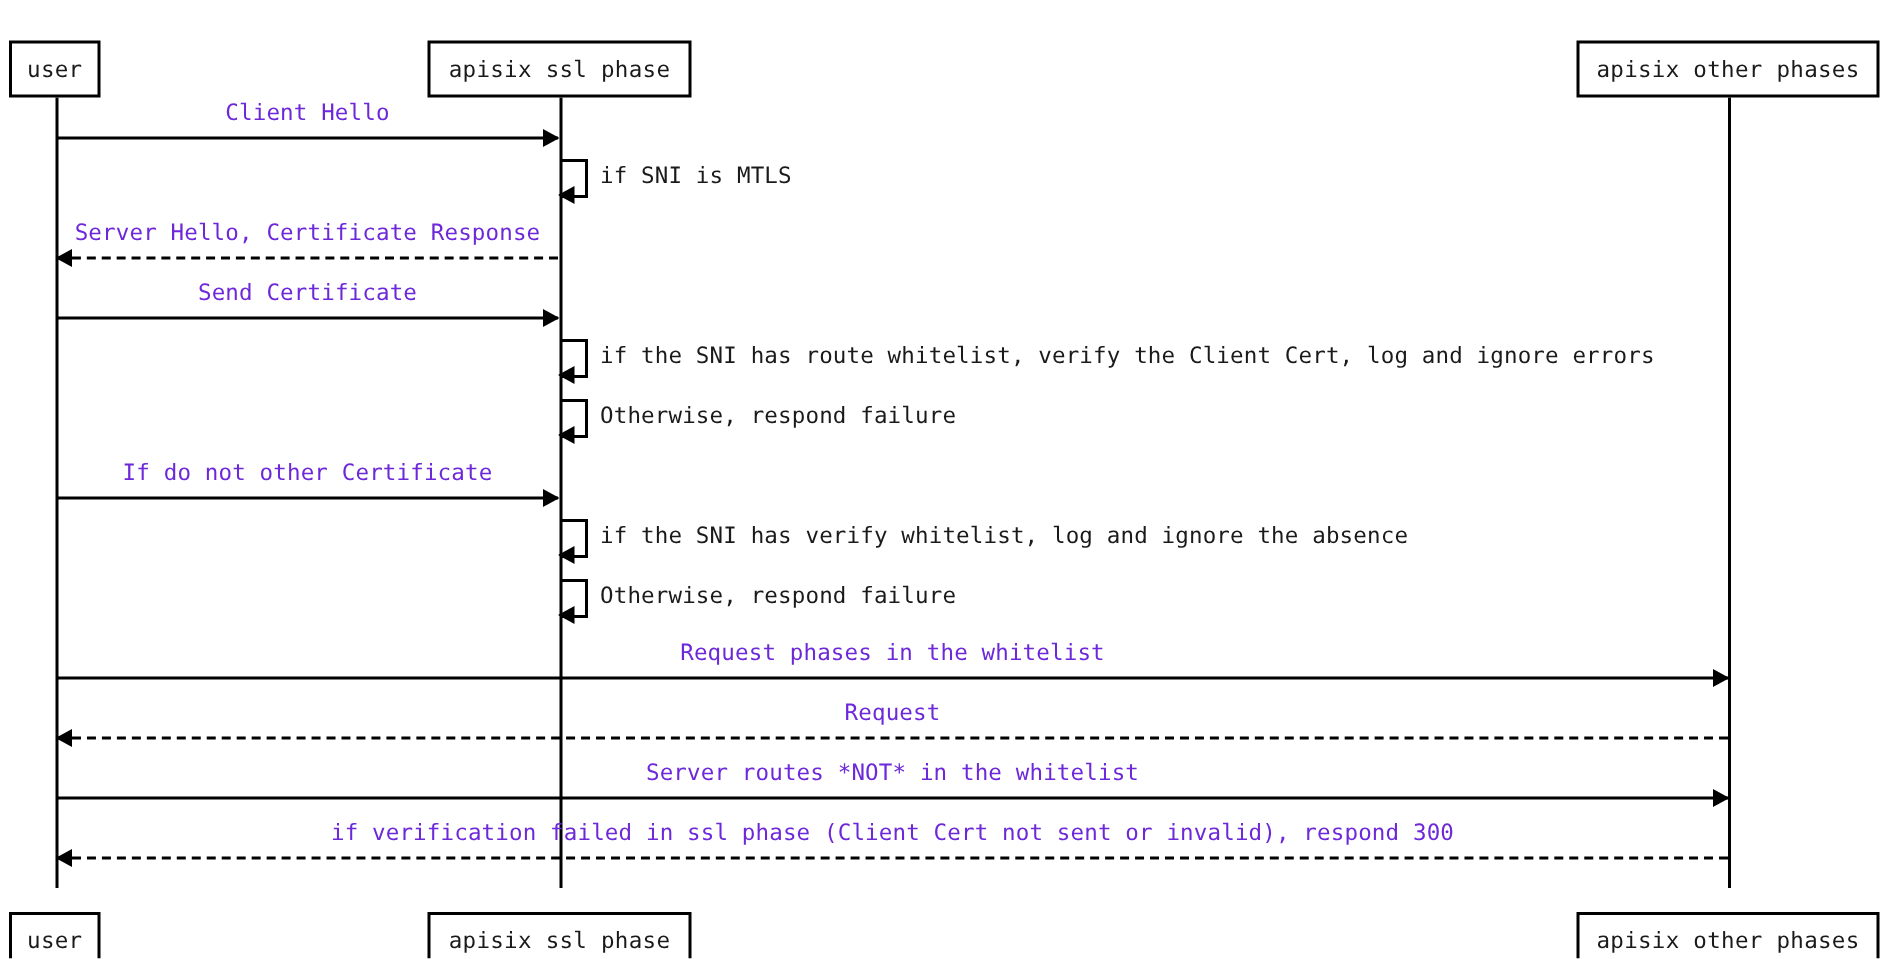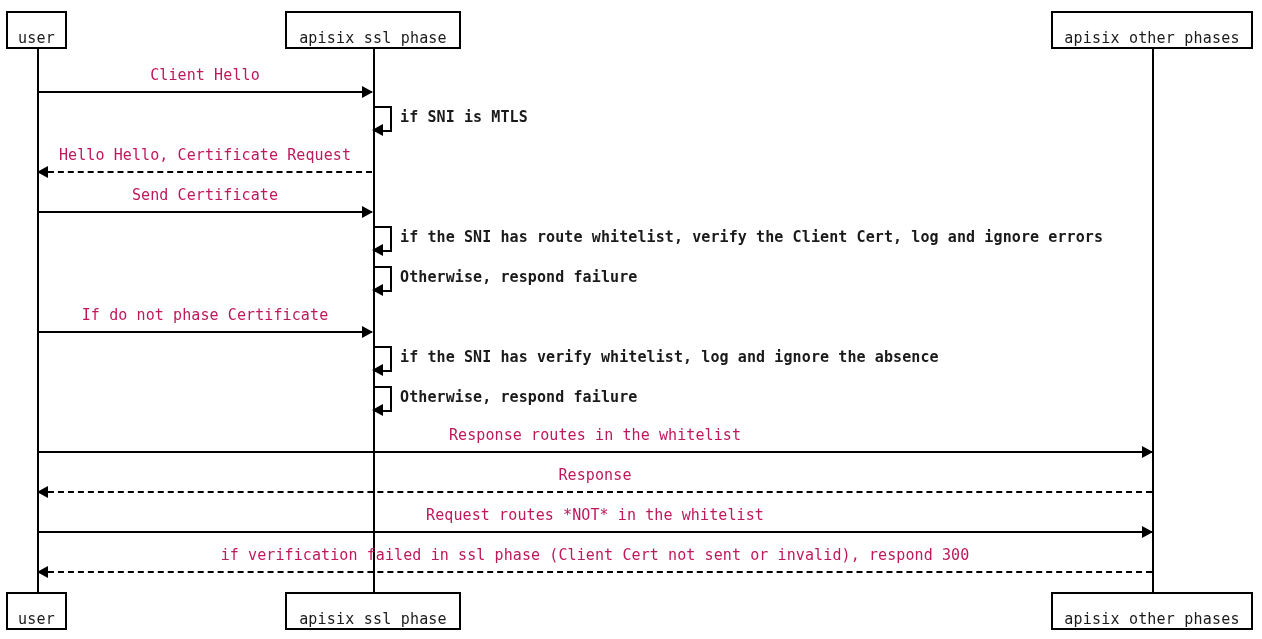--- a/index.html
+++ b/index.html
@@ -19,27 +19,28 @@
     overflow: hidden;
   }
 
   
   .participant-box {
     position: absolute;
     box-sizing: border-box;
     border: 2px solid #000000;
     background: #ffffff;
     display: flex;
-    align-items: flex-end;
+    align-items: center;
     justify-content: center;
     font-size: 15px;
     color: #1a1a1a;
     letter-spacing: 0.2px;
     white-space: nowrap;
     z-index: 5;
+    margin-top: 16px;
   }
 
   
   .lifeline {
     position: absolute;
     width: 2px;
     background: #000000;
     z-index: 1;
   }
 
@@ -75,21 +76,21 @@
   .msg .head.left {
     left: -1px;
     border-right: 11px solid #000000;
   }
   .msg .label {
     position: absolute;
     bottom: 7px;
     width: 100%;
     text-align: center;
     font-size: 15px;
-    color: #be185d;
+    color: #6d28d9;
     white-space: nowrap;
     letter-spacing: 0.1px;
   }
 
   
   .selfmsg {
     position: absolute;
     z-index: 3;
   }
   .selfmsg .loop {
@@ -114,21 +115,20 @@
     border-right: 11px solid #000000;
   }
   .selfmsg .label {
     position: absolute;
     left: 26px;
     top: 2px;
     font-size: 15px;
     color: #1a1a1a;
     white-space: nowrap;
     letter-spacing: 0.1px;
-    font-weight: bold;
   }
 </style>
 </head>
 <body>
 
 <div id="canvas">
     <div class="lifeline" style="left: 37px; top: 49px; height: 543px;"></div>
     <div class="lifeline" style="left: 373px; top: 49px; height: 543px;"></div>
     <div class="lifeline" style="left: 1152px; top: 49px; height: 543px;"></div>
     <div class="participant-box" style="left: 6px; top: 11px; width: 61px; height: 38px;">
@@ -150,46 +150,46 @@
       <span>apisix other phases</span>
     </div>
     <div class="msg" style="left: 38px; top: 91px; width: 334px;">
       <div class="line"></div>
       <div class="head right"></div>
       <div class="label">Client Hello</div>
     </div>
     <div class="msg dashed" style="left: 38px; top: 171px; width: 334px;">
       <div class="line"></div>
       <div class="head left"></div>
-      <div class="label">Hello Hello, Certificate Request</div>
+      <div class="label">Server Hello, Certificate Response</div>
     </div>
     <div class="msg" style="left: 38px; top: 211px; width: 334px;">
       <div class="line"></div>
       <div class="head right"></div>
       <div class="label">Send Certificate</div>
     </div>
     <div class="msg" style="left: 38px; top: 331px; width: 334px;">
       <div class="line"></div>
       <div class="head right"></div>
-      <div class="label">If do not phase Certificate</div>
+      <div class="label">If do not other Certificate</div>
     </div>
     <div class="msg" style="left: 38px; top: 451px; width: 1114px;">
       <div class="line"></div>
       <div class="head right"></div>
-      <div class="label">Response routes in the whitelist</div>
+      <div class="label">Request phases in the whitelist</div>
     </div>
     <div class="msg dashed" style="left: 38px; top: 491px; width: 1114px;">
       <div class="line"></div>
       <div class="head left"></div>
-      <div class="label">Response</div>
+      <div class="label">Request</div>
     </div>
     <div class="msg" style="left: 38px; top: 531px; width: 1114px;">
       <div class="line"></div>
       <div class="head right"></div>
-      <div class="label">Request routes *NOT* in the whitelist</div>
+      <div class="label">Server routes *NOT* in the whitelist</div>
     </div>
     <div class="msg dashed" style="left: 38px; top: 571px; width: 1114px;">
       <div class="line"></div>
       <div class="head left"></div>
       <div class="label">if verification failed in ssl phase (Client Cert not sent or invalid), respond 300</div>
     </div>
     <div class="selfmsg" style="left: 374px; top: 106px;">
       <div class="loop">
         <div class="head"></div>
       </div>

